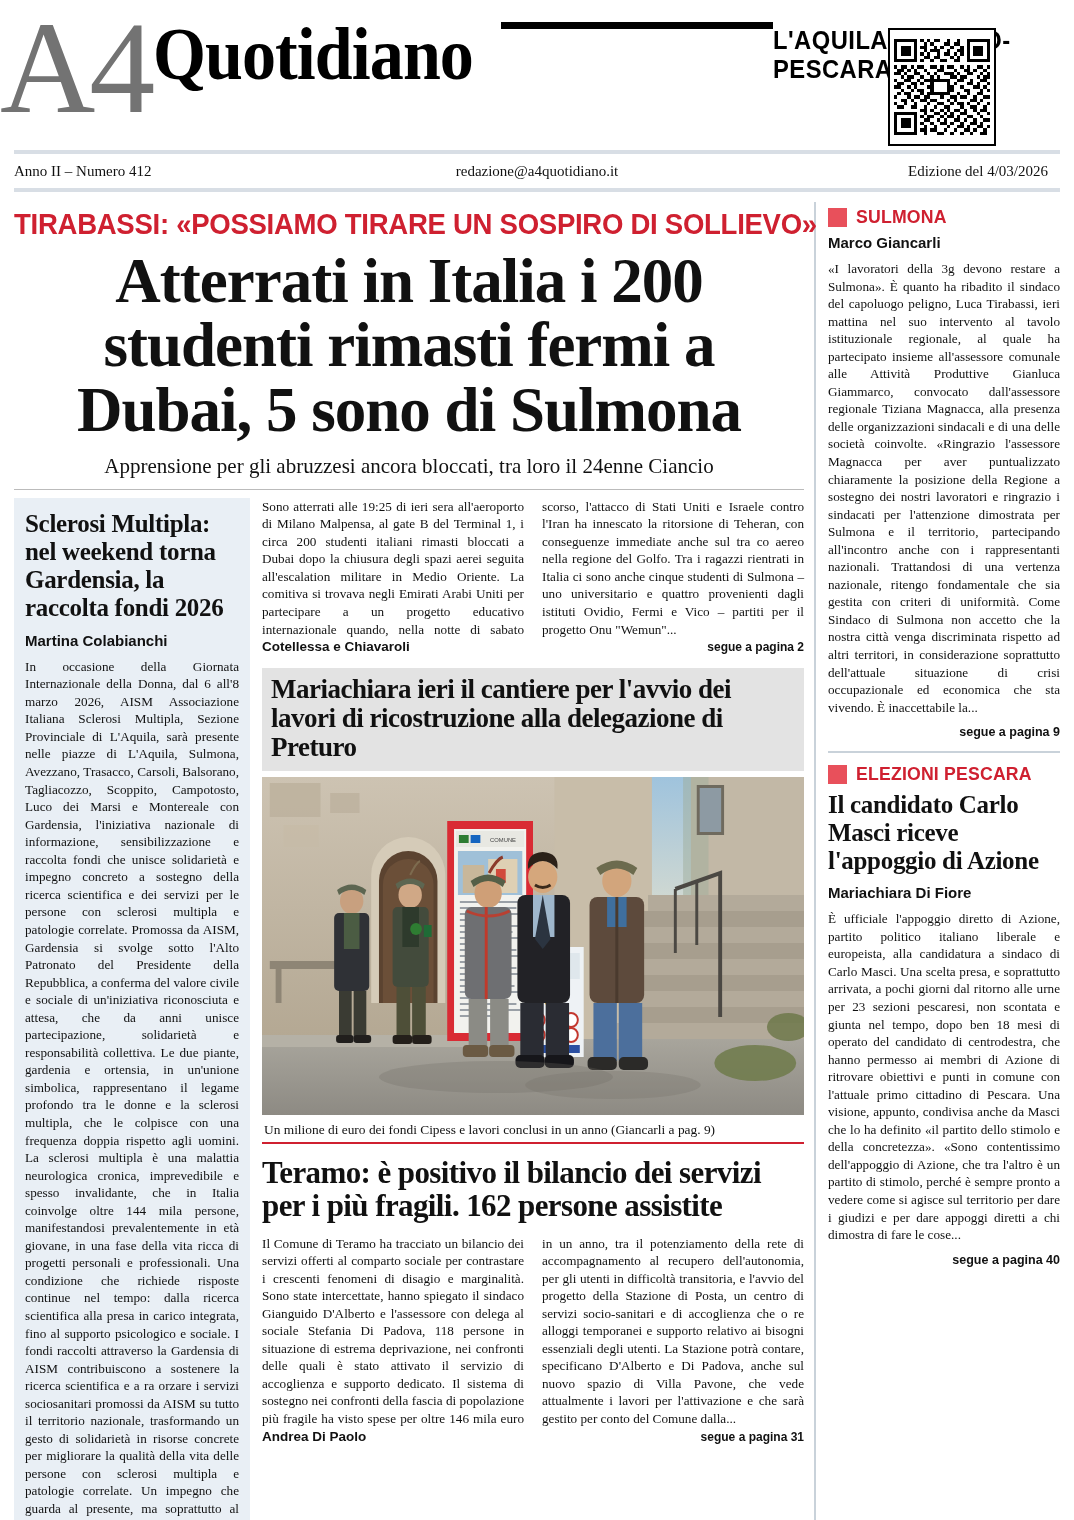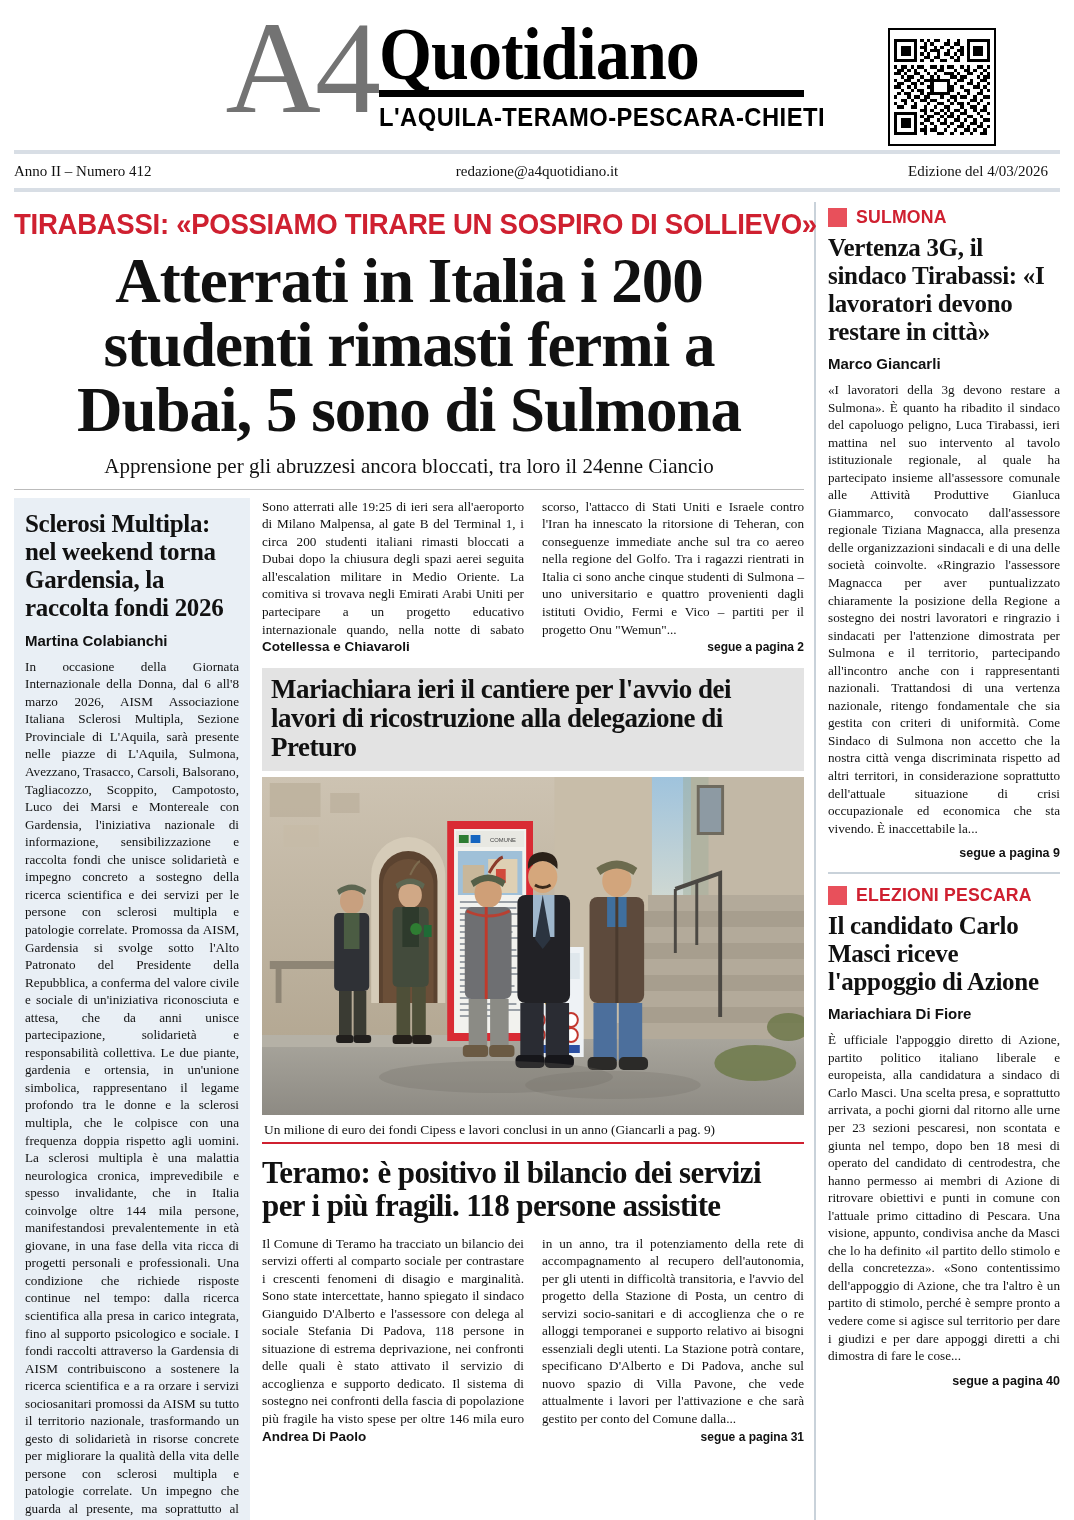--- a/index.html
+++ b/index.html
@@ -24,21 +24,21 @@
   }
   .logo-a4{
     font-family:"Liberation Serif", serif;
     font-size:132px;
     line-height:0.82;
     font-weight:400;
     letter-spacing:-6px;
     color:#737373;
   }
   .logo-right{
-    display:flex;flex-direction:column;
+    display:flex;flex-direction:row;
     margin-left:4px;margin-top:6px;
   }
   .logo-quot{
     font-family:"Liberation Serif", serif;
     font-weight:700;
     font-size:74px;
     line-height:0.92;
     letter-spacing:-1px;
     color:#000;
     transform:scaleX(0.92);
@@ -704,41 +704,40 @@
               <ellipse cx="506" cy="286" rx="42" ry="18" fill="#6f7a4a" opacity="0.85"></ellipse>
               <ellipse cx="540" cy="250" rx="22" ry="14" fill="#6a7646" opacity="0.8"></ellipse>
 
               <ellipse cx="240" cy="300" rx="120" ry="16" fill="#6f6c63" opacity="0.28"></ellipse>
               <ellipse cx="360" cy="308" rx="90" ry="14" fill="#6f6c63" opacity="0.25"></ellipse>
             </svg>
           </div>
 
           <div class="caption">Un milione di euro dei fondi Cipess e lavori conclusi in un anno (Giancarli a pag. 9)</div>
 
-          <h2 class="sec-title">Teramo: è positivo il bilancio dei servizi per i più fragili. 118 persone assistite</h2>
+          <h2 class="sec-title">Teramo: è positivo il bilancio dei servizi per i più fragili. 162 persone assistite</h2>
           <div class="twocol">
             <p>Il Comune di Teramo ha tracciato un bilancio dei servizi offerti al comparto sociale per contrastare i crescenti fenomeni di disagio e marginalità. Sono state intercettate, hanno spiegato il sindaco Gianguido D'Alberto e l'assessore con delega al sociale Stefania Di Padova, 118 persone in situazione di estrema deprivazione, nei confronti delle quali è stato attivato il servizio di accoglienza e supporto dedicato. Il sistema di sostegno nei confronti della fascia di popolazione più fragile ha visto spese per oltre 146 mila euro in un anno, tra il potenziamento della rete di accompagnamento al recupero dell'autonomia, per gli utenti in difficoltà transitoria, e l'avvio del progetto della Stazione di Posta, un centro di servizi socio-sanitari e di accoglienza che o re alloggi temporanei e supporto relativo ai bisogni essenziali degli utenti. La Stazione potrà contare, specificano D'Alberto e Di Padova, anche sul nuovo spazio di Villa Pavone, che vede attualmente i lavori per l'attivazione e che sarà gestito per conto del Comune dalla...</p>
           </div>
           <div class="sig-row">
             <span class="sig-name">Andrea Di Paolo</span>
             <span class="sig-cont">segue a pagina 31</span>
           </div>
 
         </div>
       </div>
     </div>
 
     <div class="col-side">
 
       <div>
         <div class="sec-label">
           <span class="sq"></span>
           <span class="txt">SULMONA</span>
         </div>
-        <h2 class="side-title">Vertenza 3G, il sindaco Tirabassi: «I lavoratori devono restare in città»</h2>
         <div class="byline">Marco Giancarli</div>
         <p class="body-txt">«I lavoratori della 3g devono restare a Sulmona». È quanto ha ribadito il sindaco del capoluogo peligno, Luca Tirabassi, ieri mattina nel suo intervento al tavolo istituzionale regionale, al quale ha partecipato insieme all'assessore comunale alle Attività Produttive Gianluca Giammarco, convocato dall'assessore regionale Tiziana Magnacca, alla presenza delle organizzazioni sindacali e di una delle società coinvolte. «Ringrazio l'assessore Magnacca per aver puntualizzato chiaramente la posizione della Regione a sostegno dei nostri lavoratori e ringrazio i sindacati per l'attenzione dimostrata per Sulmona e il territorio, partecipando all'incontro anche con i rappresentanti nazionali. Trattandosi di una vertenza nazionale, ritengo fondamentale che sia gestita con criteri di uniformità. Come Sindaco di Sulmona non accetto che la nostra città venga discriminata rispetto ad altri territori, in considerazione soprattutto dell'attuale situazione di crisi occupazionale ed economica che sta vivendo. È inaccettabile la...</p>
         <div class="cont">segue a pagina 9</div>
       </div>
 
       <hr class="side-rule">
 
       <div>
         <div class="sec-label">
           <span class="sq"></span>

